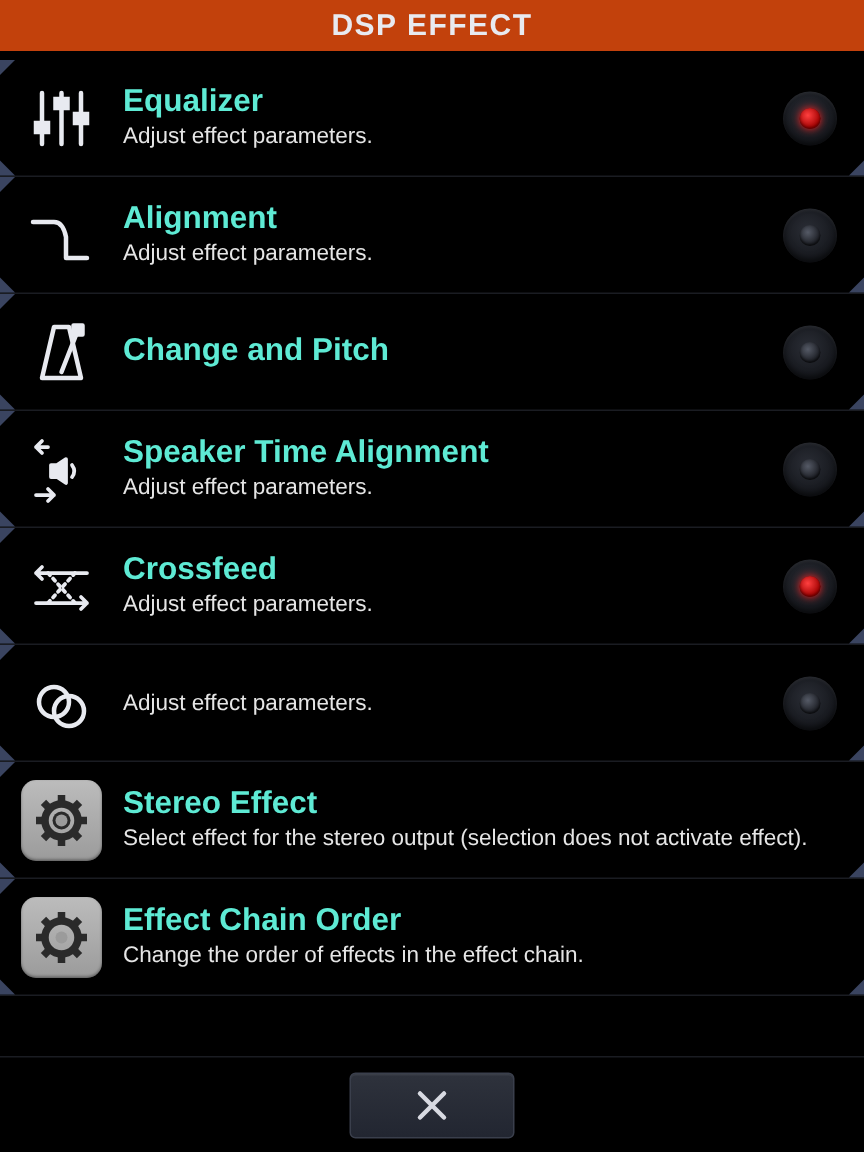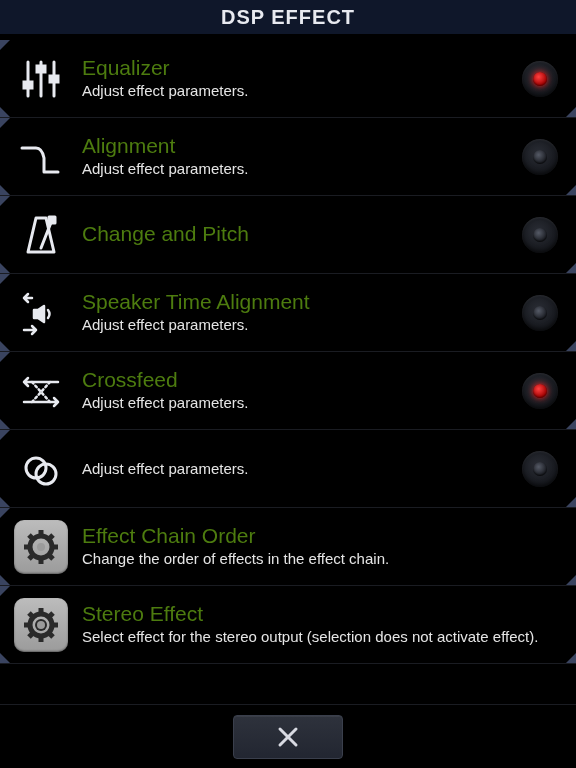--- a/index.html
+++ b/index.html
@@ -5,21 +5,21 @@
   * { box-sizing: border-box; margin: 0; padding: 0; }
   body {
     width: 576px;
     height: 768px;
     background: #000;
     font-family: -apple-system, Helvetica, Arial, sans-serif;
     overflow: hidden;
   }
   .header {
     height: 34px;
-    background: #0f172a;
+    background: #c2410c;
     display: flex;
     align-items: center;
     justify-content: center;
     color: #e8eaf0;
     font-size: 20px;
     font-weight: 600;
     letter-spacing: 1px;
   }
   .list {
     padding-top: 6px;
@@ -56,23 +56,23 @@
     width: 54px; height: 54px;
     background: linear-gradient(#bcbcbc,#9b9b9b);
     border-radius: 10px;
     display:flex; align-items:center; justify-content:center;
     box-shadow: inset 0 -1px 2px rgba(0,0,0,.4), 0 1px 1px rgba(0,0,0,.6);
   }
   .gear-box svg { width: 38px; height: 38px; }
 
   .text-cell { flex: 1; min-width: 0; }
   .title {
-    color: #4d7c0f;
+    color: #5eead4;
     font-size: 21px;
-    font-weight: 400;
+    font-weight: 700;
     line-height: 1.15;
   }
   .subtitle {
     color: #e5e5e5;
     font-size: 15px;
     line-height: 1.25;
     margin-top: 2px;
   }
 
   .toggle {
@@ -243,50 +243,20 @@
         <circle cx="28" cy="28" r="10"></circle>
       </g>
         </svg>
     </div>
     <div class="text-cell">
       <div class="subtitle">Adjust effect parameters.</div>
     </div>
     <div class="toggle">
         <div class="dot"></div>
       </div>
-  </div>
-
-  <div class="row">
-    <span class="corner tl"></span>
-      <span class="corner bl"></span>
-      <span class="corner br"></span>
-    <div class="icon-cell">
-      <div class="gear-box">
-        <svg viewBox="0 0 38 38">
-            <g fill="#2a2a2a">
-          <g transform="translate(19,19)">
-            <rect x="-2.5" y="-17" width="5" height="7"></rect>
-            <rect x="-2.5" y="10" width="5" height="7"></rect>
-            <rect x="-17" y="-2.5" width="7" height="5"></rect>
-            <rect x="10" y="-2.5" width="7" height="5"></rect>
-            <rect x="-2.5" y="-17" width="5" height="7" transform="rotate(45)"></rect>
-            <rect x="-2.5" y="10" width="5" height="7" transform="rotate(45)"></rect>
-            <rect x="-2.5" y="-17" width="5" height="7" transform="rotate(-45)"></rect>
-            <rect x="-2.5" y="10" width="5" height="7" transform="rotate(-45)"></rect>
-          </g>
-          <circle cx="19" cy="19" r="11" fill="none" stroke="#2a2a2a" stroke-width="5"></circle>
-          <circle cx="19" cy="19" r="4" fill="#9b9b9b"></circle>
-        </g>
-          </svg>
-      </div>
-    </div>
-    <div class="text-cell">
-      <div class="title">Effect Chain Order</div>
-      <div class="subtitle">Change the order of effects in the effect chain.</div>
-    </div>
   </div>
 
   <div class="row">
     <span class="corner tl"></span>
       <span class="corner bl"></span>
       <span class="corner br"></span>
     <div class="icon-cell">
       <div class="gear-box">
         <svg viewBox="0 0 38 38">
             <g fill="#2a2a2a">
@@ -306,20 +276,50 @@
         </g>
           </svg>
       </div>
     </div>
     <div class="text-cell">
       <div class="title">Stereo Effect</div>
       <div class="subtitle">Select effect for the stereo output (selection does not activate effect).</div>
     </div>
   </div>
 
+  <div class="row">
+    <span class="corner tl"></span>
+      <span class="corner bl"></span>
+      <span class="corner br"></span>
+    <div class="icon-cell">
+      <div class="gear-box">
+        <svg viewBox="0 0 38 38">
+            <g fill="#2a2a2a">
+          <g transform="translate(19,19)">
+            <rect x="-2.5" y="-17" width="5" height="7"></rect>
+            <rect x="-2.5" y="10" width="5" height="7"></rect>
+            <rect x="-17" y="-2.5" width="7" height="5"></rect>
+            <rect x="10" y="-2.5" width="7" height="5"></rect>
+            <rect x="-2.5" y="-17" width="5" height="7" transform="rotate(45)"></rect>
+            <rect x="-2.5" y="10" width="5" height="7" transform="rotate(45)"></rect>
+            <rect x="-2.5" y="-17" width="5" height="7" transform="rotate(-45)"></rect>
+            <rect x="-2.5" y="10" width="5" height="7" transform="rotate(-45)"></rect>
+          </g>
+          <circle cx="19" cy="19" r="11" fill="none" stroke="#2a2a2a" stroke-width="5"></circle>
+          <circle cx="19" cy="19" r="4" fill="#9b9b9b"></circle>
+        </g>
+          </svg>
+      </div>
+    </div>
+    <div class="text-cell">
+      <div class="title">Effect Chain Order</div>
+      <div class="subtitle">Change the order of effects in the effect chain.</div>
+    </div>
+  </div>
+
 </div>
 
 <div class="footer">
   <div class="close-btn" aria-label="Close">
     <svg viewBox="0 0 28 28">
       <g stroke="#d8dae2" stroke-width="3" stroke-linecap="round">
         <line x1="6" y1="6" x2="22" y2="22"></line>
         <line x1="22" y1="6" x2="6" y2="22"></line>
       </g>
     </svg>

